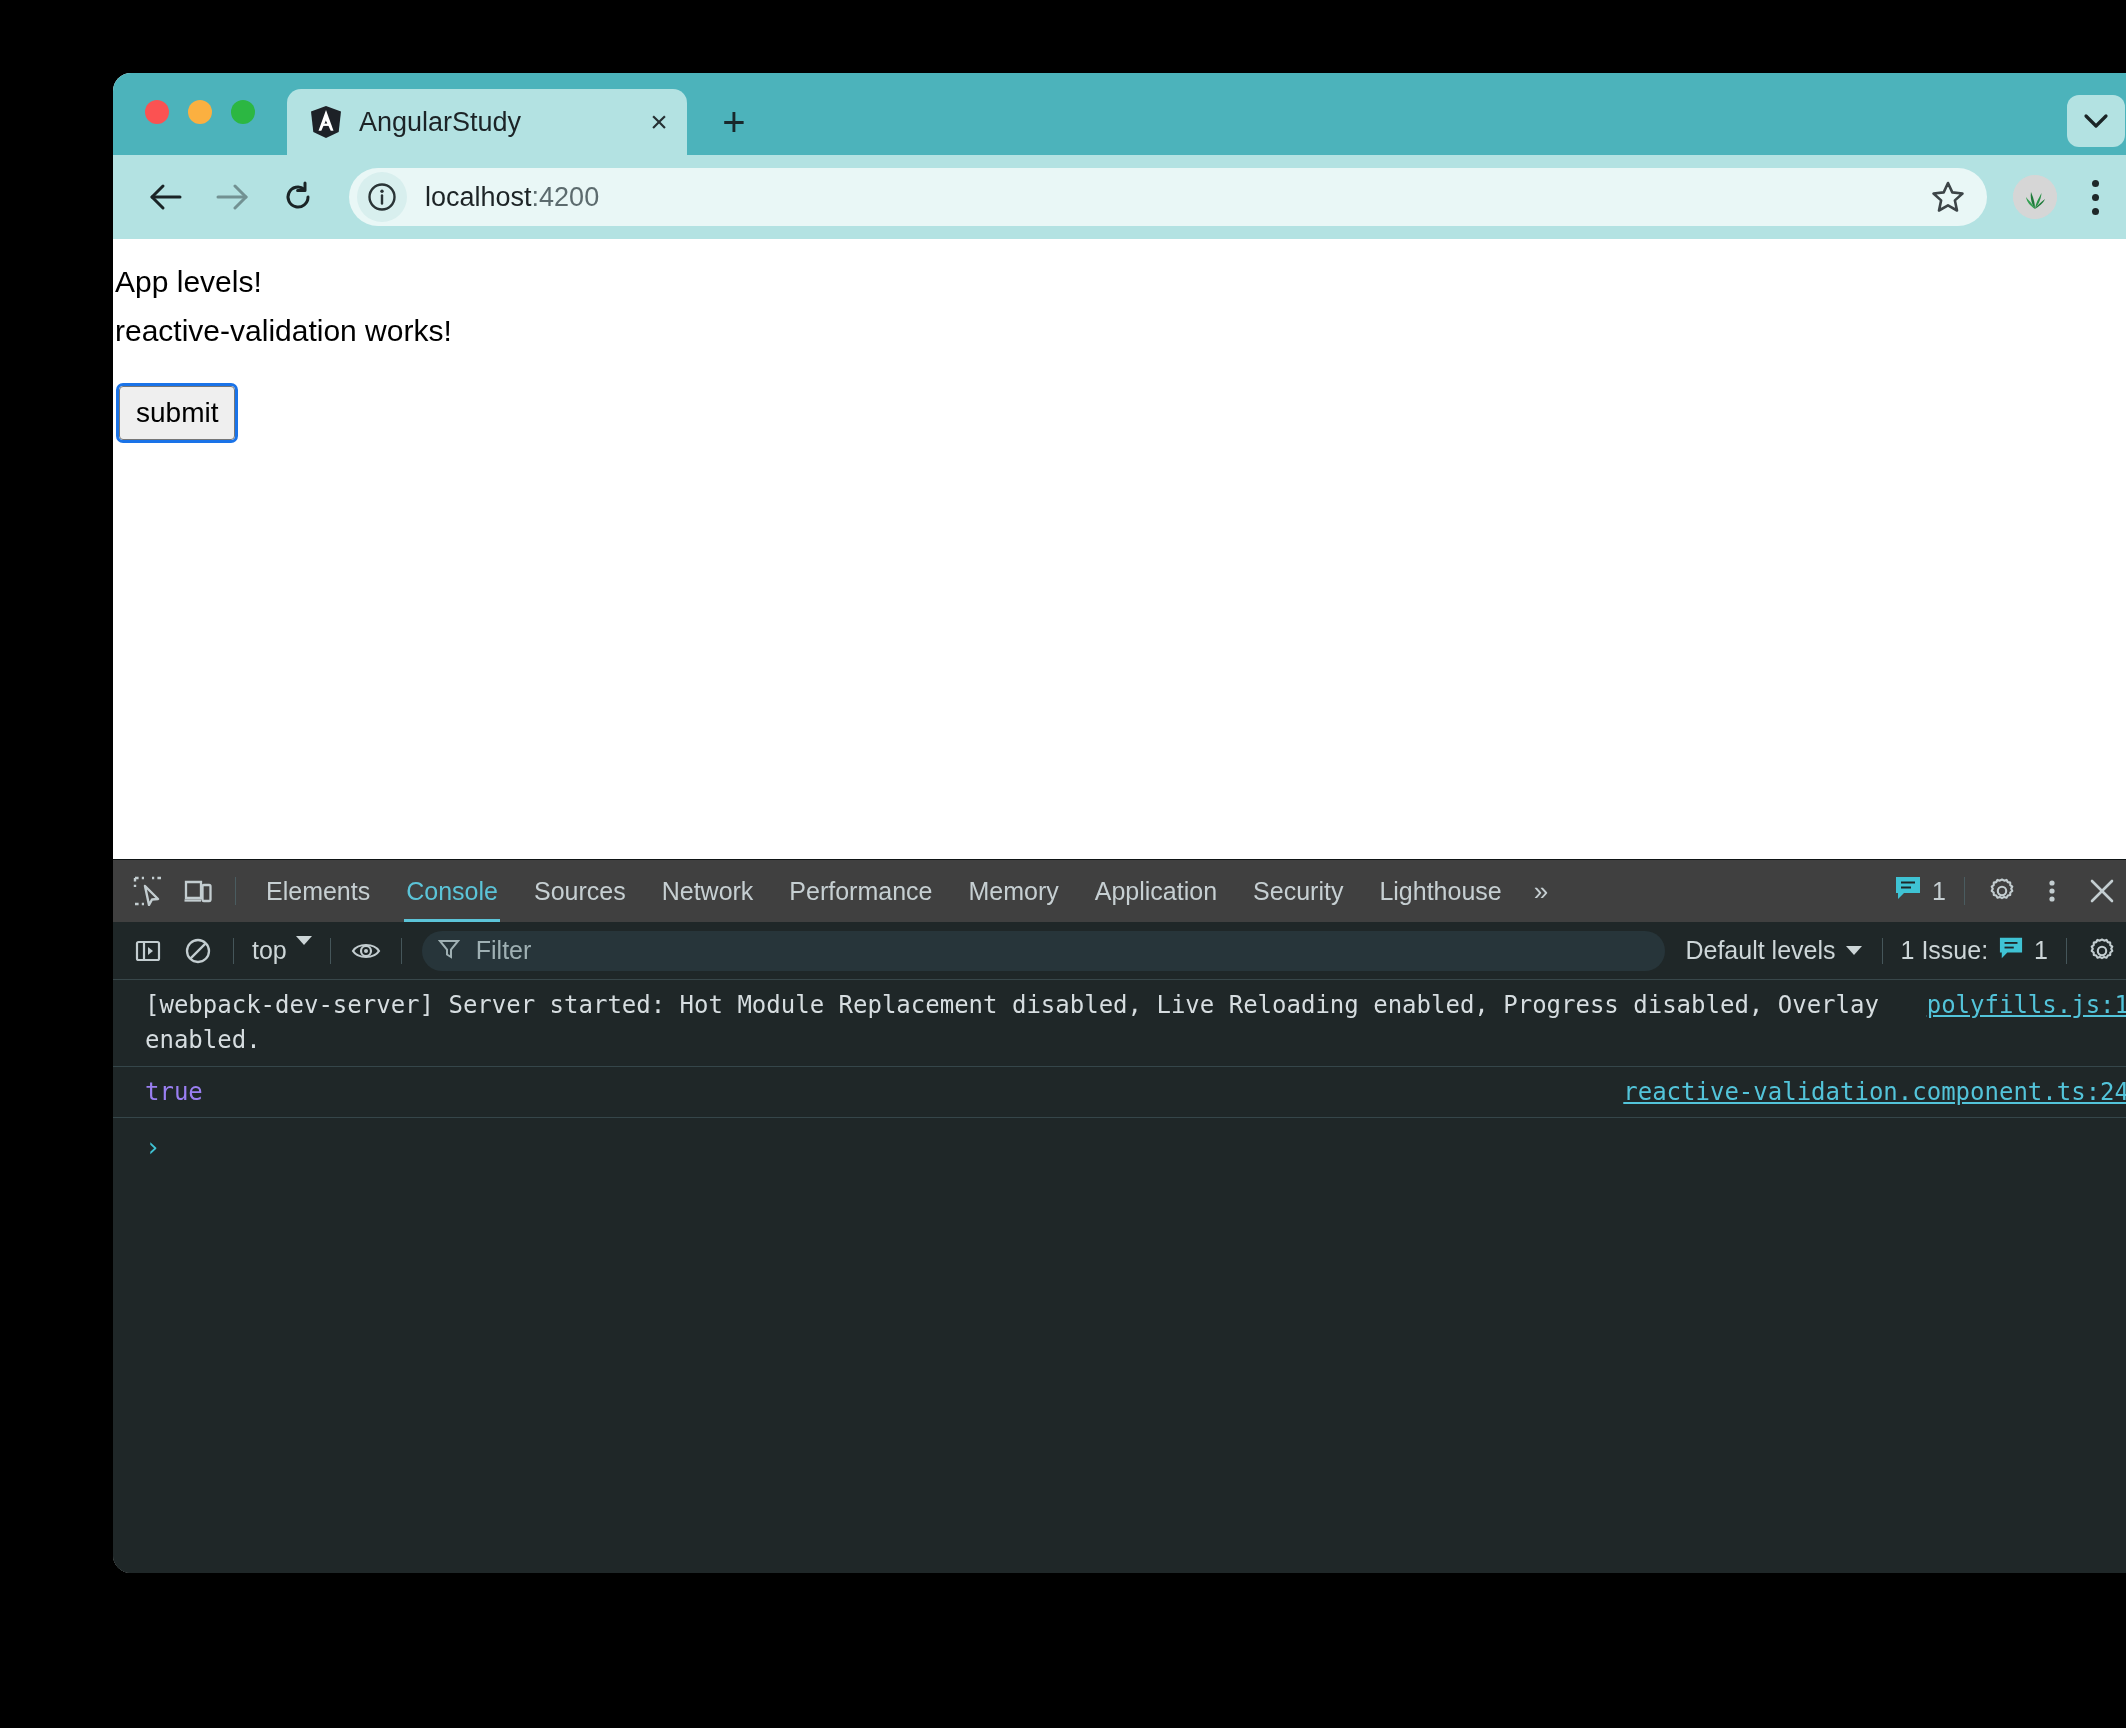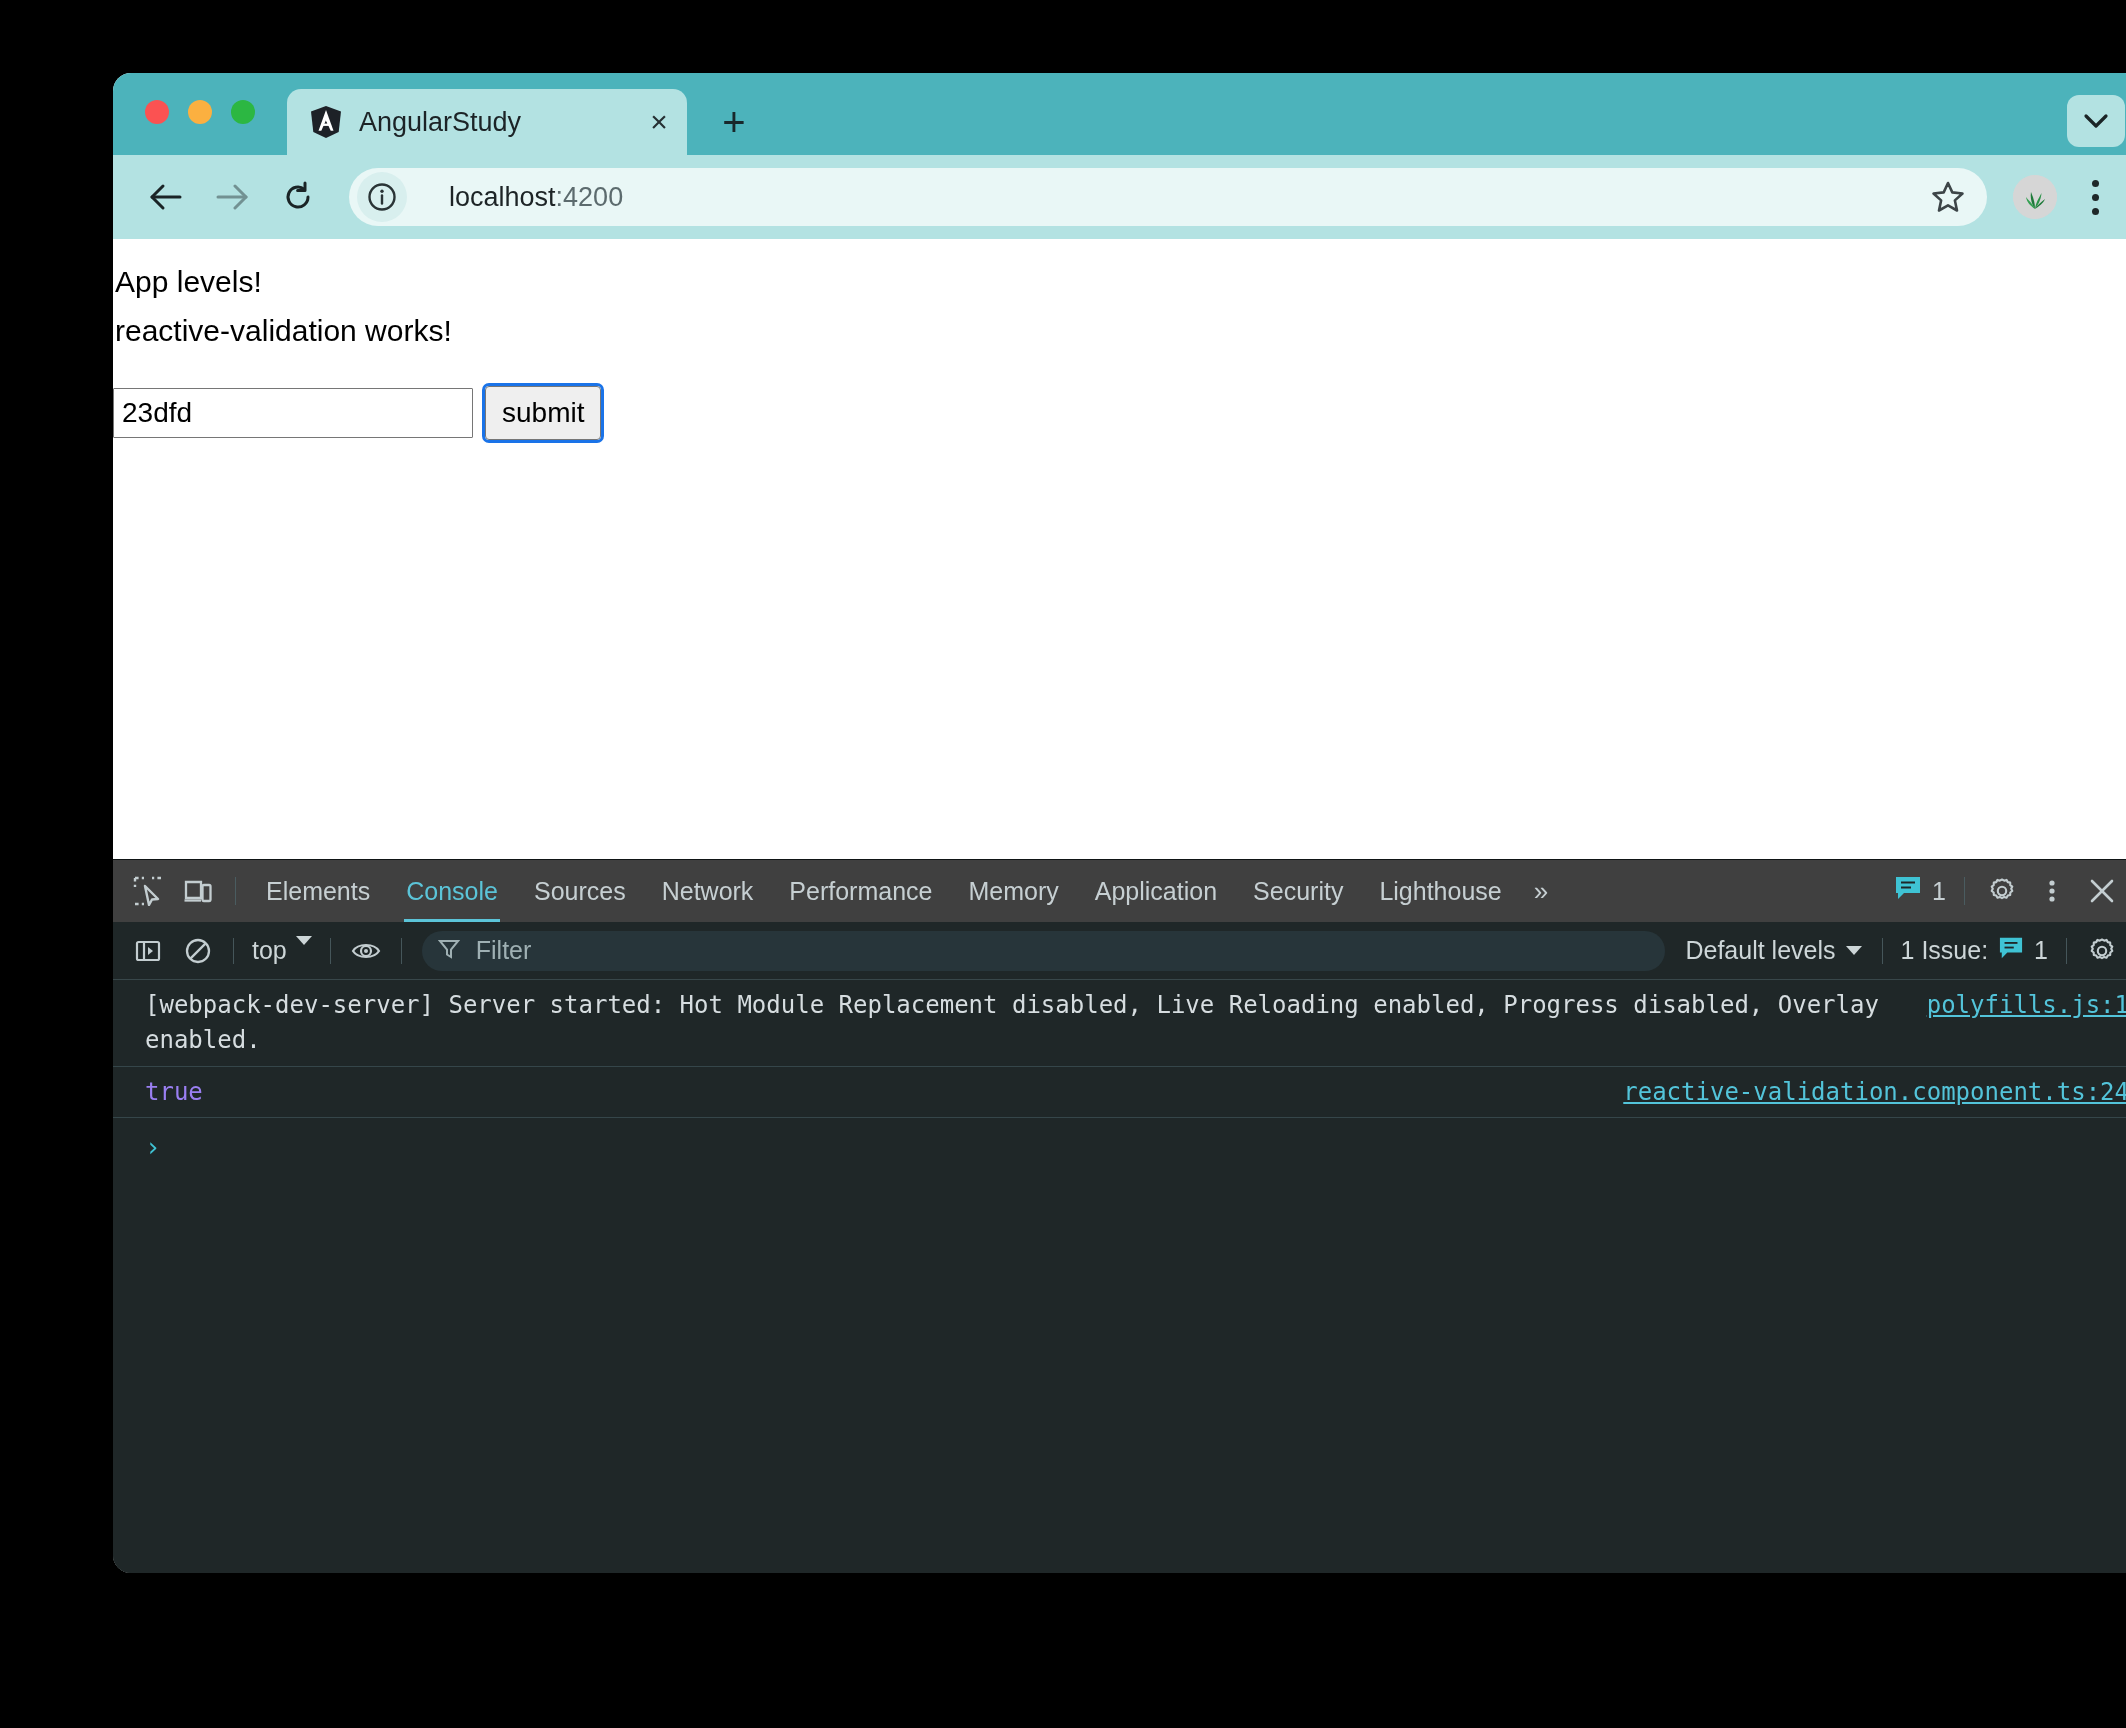--- a/index.html
+++ b/index.html
@@ -124,21 +124,20 @@
     flex: 1 1 auto;
     height: 58px;
     background: #e9f7f6;
     border-radius: 30px;
     display: flex;
     align-items: center;
     margin-left: 16px;
     margin-right: 10px;
     padding: 0 14px 0 8px;
     min-width: 0;
-    gap: 24px;
   }
   .omni-info {
     width: 50px; height: 50px;
     border-radius: 50%;
     background: #d8efee;
     display: flex; align-items: center; justify-content: center;
     flex: 0 0 auto;
   }
   .omni-url {
     margin-left: 18px;
@@ -480,21 +479,20 @@
       <i></i>
         <i></i>
         <i></i>
     </div>
   </div>
 
   <div class="viewport">
     <div class="page-line">App levels!</div>
     <div class="page-line second">reactive-validation works!</div>
     <div class="form-row">
-      <input class="text-input" type="text" value="23dfd" style="">
       <button class="submit-btn">submit</button>
     </div>
   </div>
 
   <div class="devtools">
 
     <div class="dt-tabbar">
       <div class="dt-iconbtn">
         <svg width="30" height="30" viewBox="0 0 30 30">
           <path d="M2 2 L11 2 M2 2 L2 11 M28 2 L19 2 M2 28 L11 28" stroke="#c3cdd0" stroke-width="2.4" stroke-dasharray="3.6 3.2" fill="none"></path>

